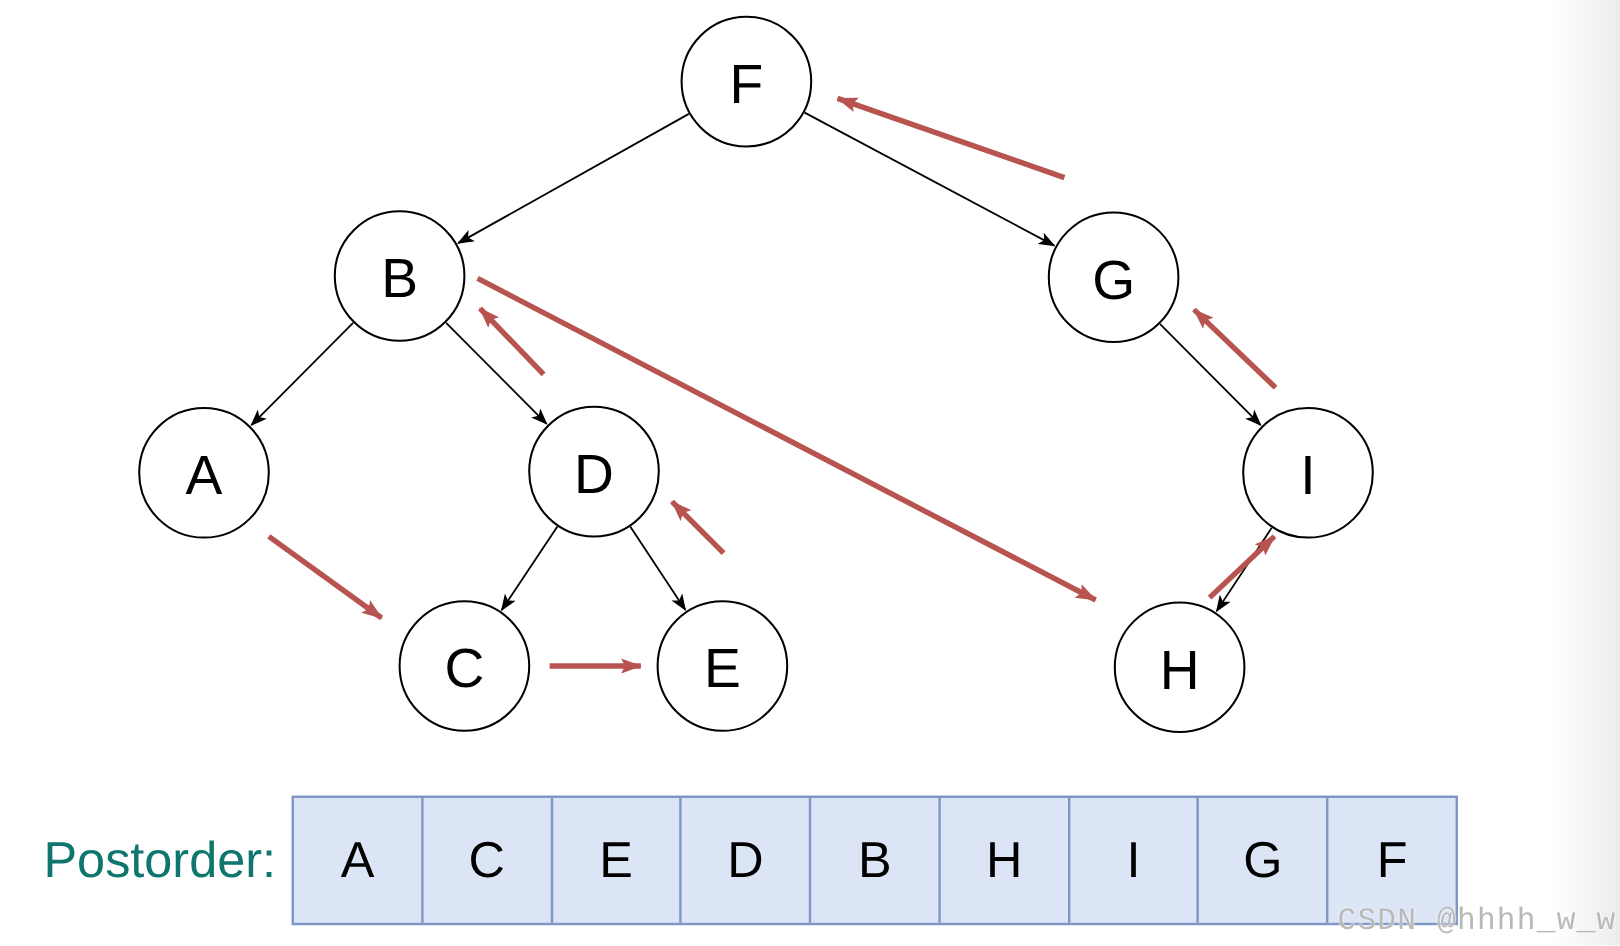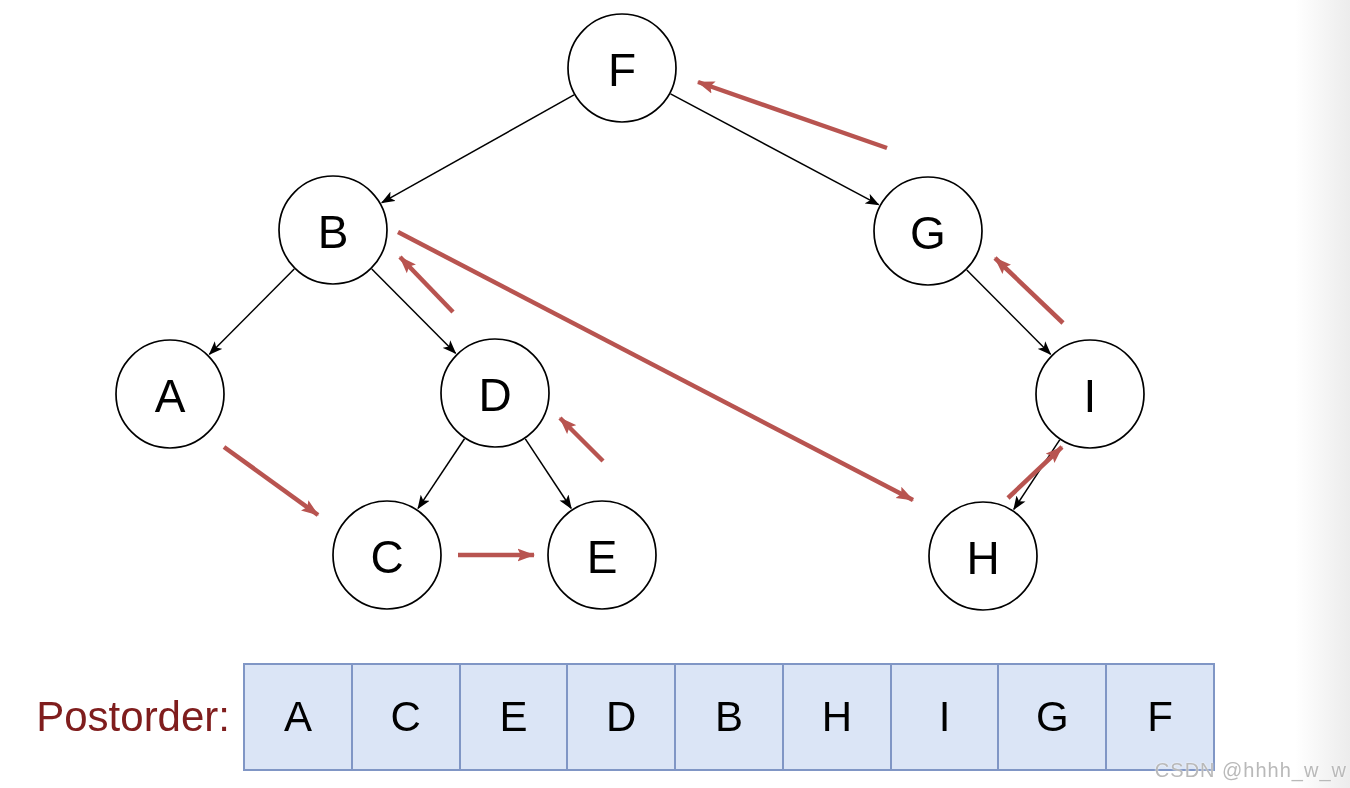--- a/index.html
+++ b/index.html
@@ -17,42 +17,43 @@
     fill:#000;
   }
   #right-fade{
     position:absolute;right:0;top:0;width:55px;height:788px;
     background:linear-gradient(to right, rgba(236,236,236,0) 0%, rgba(236,236,236,0.55) 55%, #ececec 100%);
     pointer-events:none;
   }
   #postorder-label{
     position:absolute;left:30px;top:663px;width:200px;height:108px;
     display:flex;align-items:center;justify-content:flex-end;
-    font-size:42px;color:#7f1d1d;white-space:nowrap;
+    font-size:42px;color:#0f766e;white-space:nowrap;
   }
   #postorder-table{
     position:absolute;left:243px;top:663px;width:972px;height:108px;
     display:flex;box-sizing:border-box;
     border:2px solid var(--cell-border,#8096c5);
     background:var(--cell-fill,#dbe5f6);
   }
   .postorder-cell{
     flex:1;display:flex;align-items:center;justify-content:center;
     font-size:42px;color:#000;
     box-sizing:border-box;
   }
   .postorder-cell + .postorder-cell{
     border-left:2px solid var(--cell-border,#8096c5);
   }
   #watermark{
     position:absolute;right:3px;bottom:6px;
-    font-size:20px;letter-spacing:1px;
+    font-size:26px;letter-spacing:1px;
     color:var(--watermark-color,#b9b9b9);
     text-shadow:0 0 2px #ffffff;
     white-space:nowrap;
+    font-family:Liberation Mono, monospace;
   }
 </style>
 </head>
 <body>
 
 <div id="stage">
 
   <svg id="tree-svg" width="1350" height="788" viewBox="0 0 1350 788">
     <defs>
       <marker id="arrow-black" viewBox="0 0 13 10" refX="12" refY="5" markerWidth="14" markerHeight="11" markerUnits="userSpaceOnUse" orient="auto">

